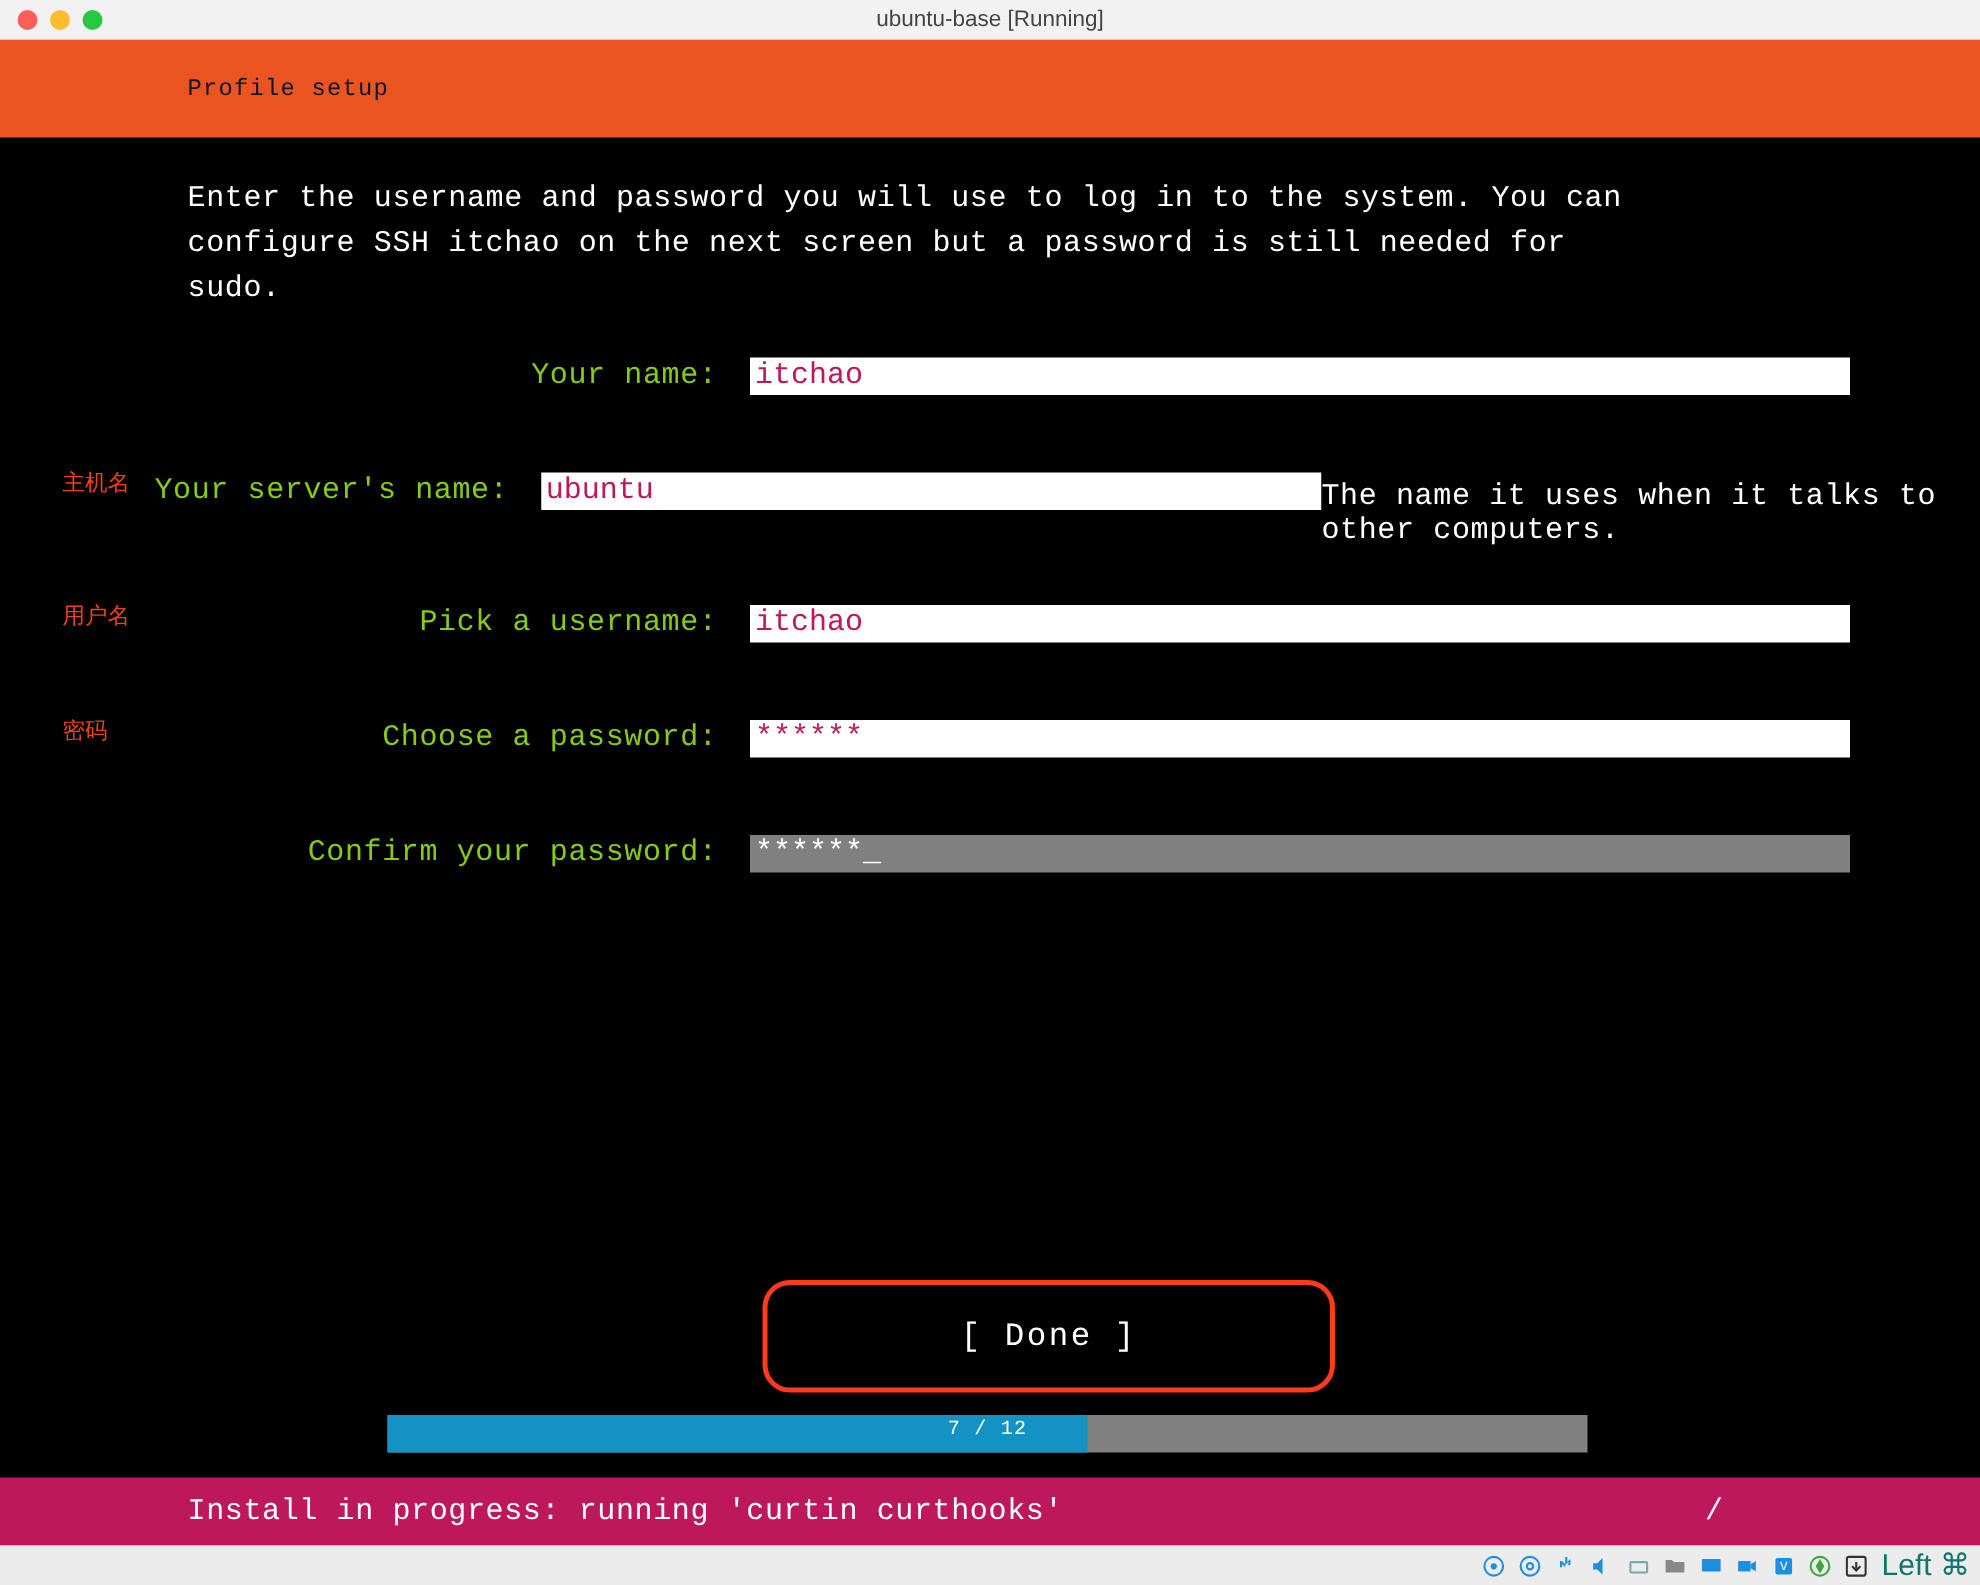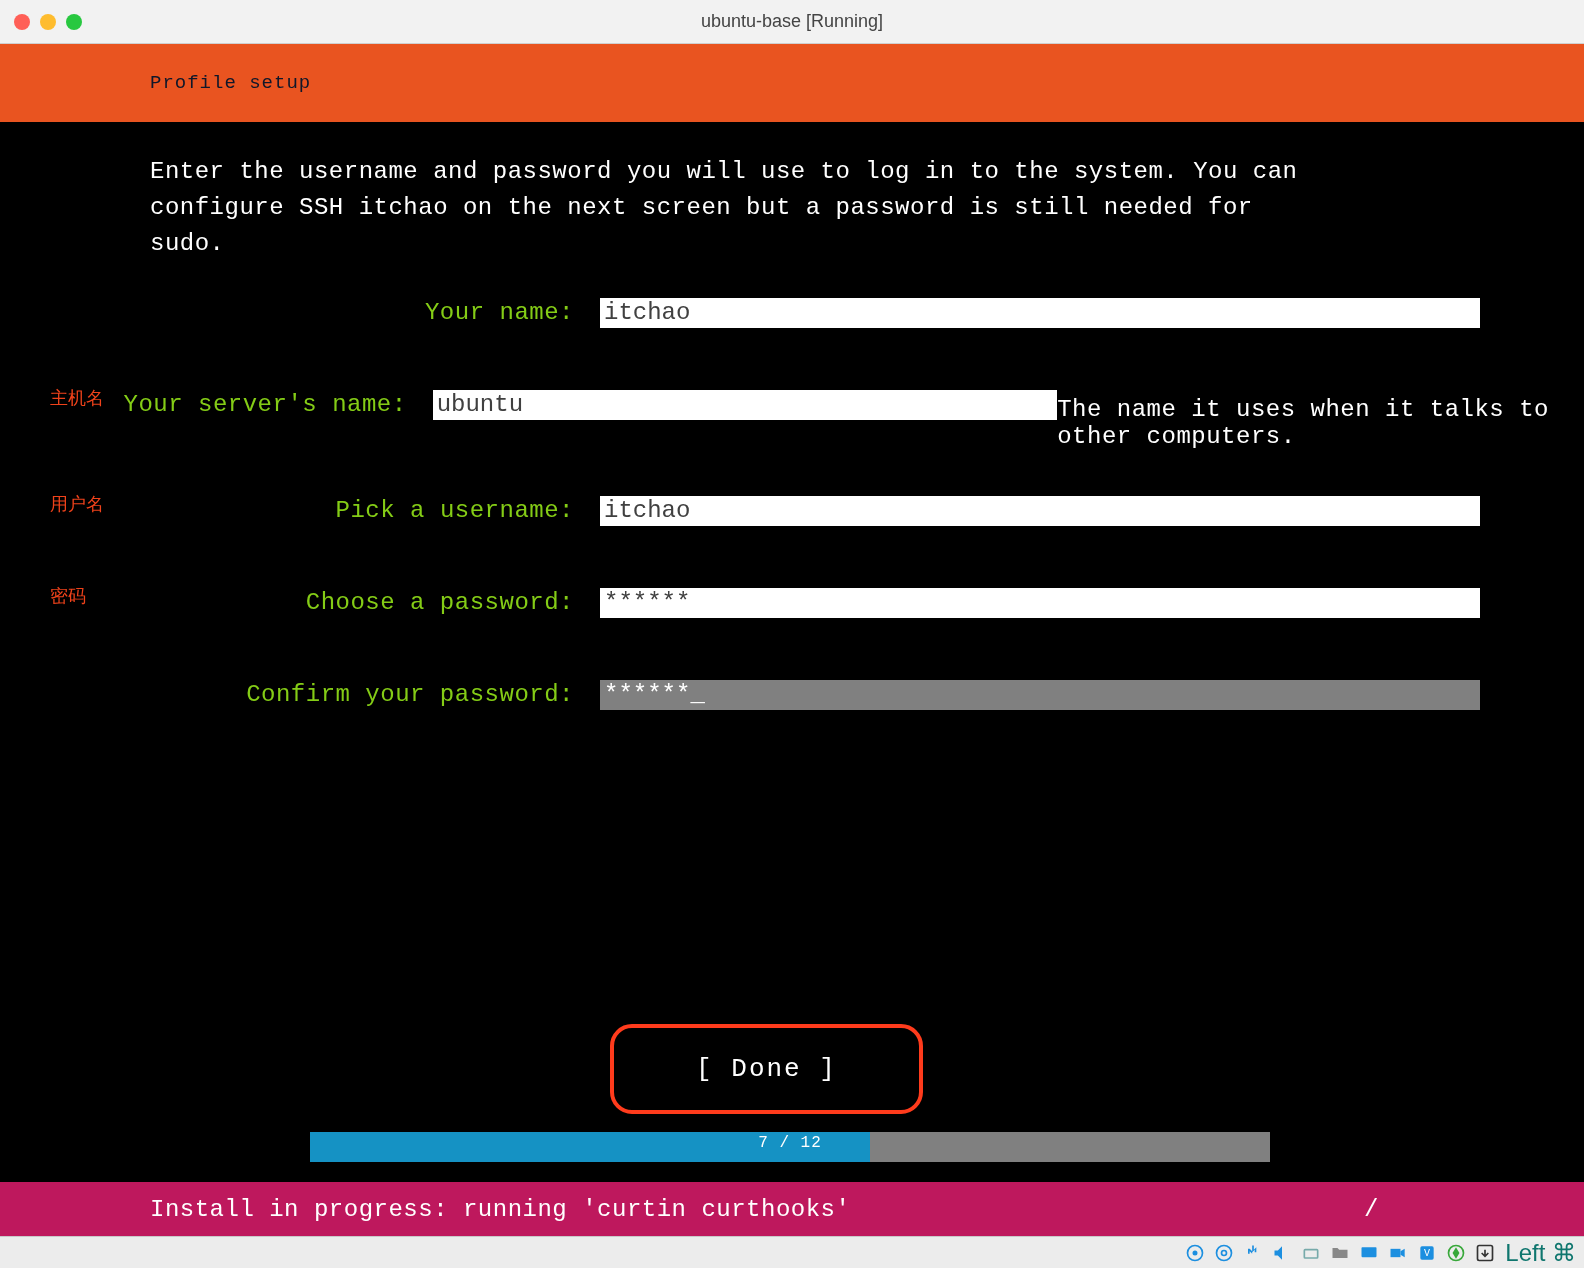--- a/index.html
+++ b/index.html
@@ -8,21 +8,21 @@
     height: 1268px;
     background: #000;
     font-family: "Menlo", "Consolas", "Courier New", monospace;
     font-size: 20px;
     color: #fff;
     overflow: hidden;
     position: relative;
   }
   
   .titlebar {
-    height: 44px;
+    height: 32px;
     background: #f2f2f2;
     display: flex;
     align-items: center;
     position: relative;
     padding: 0 14px;
     border-bottom: 1px solid #d0d0d0;
   }
   .traffic-lights { display: flex; gap: 10px; align-items: center; }
   .tl { width: 16px; height: 16px; border-radius: 50%; }
   .tl.red { background: #ff5f57; }
@@ -75,21 +75,21 @@
     text-align: right;
     padding-right: 26px;
     font-size: 24px;
     color: #84cc16;
     letter-spacing: 0.5px;
     line-height: 30px;
   }
   .field-input {
     width: 880px;
     background: #fff;
-    color: #404040;
+    color: #be185d;
     font-family: inherit;
     font-size: 24px;
     padding: 2px 4px;
     line-height: 26px;
     height: 30px;
   }
   .field-input.gray {
     background: #808080;
     color: #fff;
   }
@@ -98,21 +98,21 @@
     color: #fff;
     margin-top: 6px;
     letter-spacing: 0.5px;
   }
   .field-col { display:flex; flex-direction:row; }
 
   .done-wrap {
     position: absolute;
     left: 610px;
     top: 1024px;
-    width: 313px;
+    width: 458px;
     height: 90px;
     border: 4px solid #ff3b1c;
     border-radius: 22px;
     display: flex;
     align-items: center;
   }
   .done-text {
     width: 100%;
     text-align: center;
     font-size: 26px;

